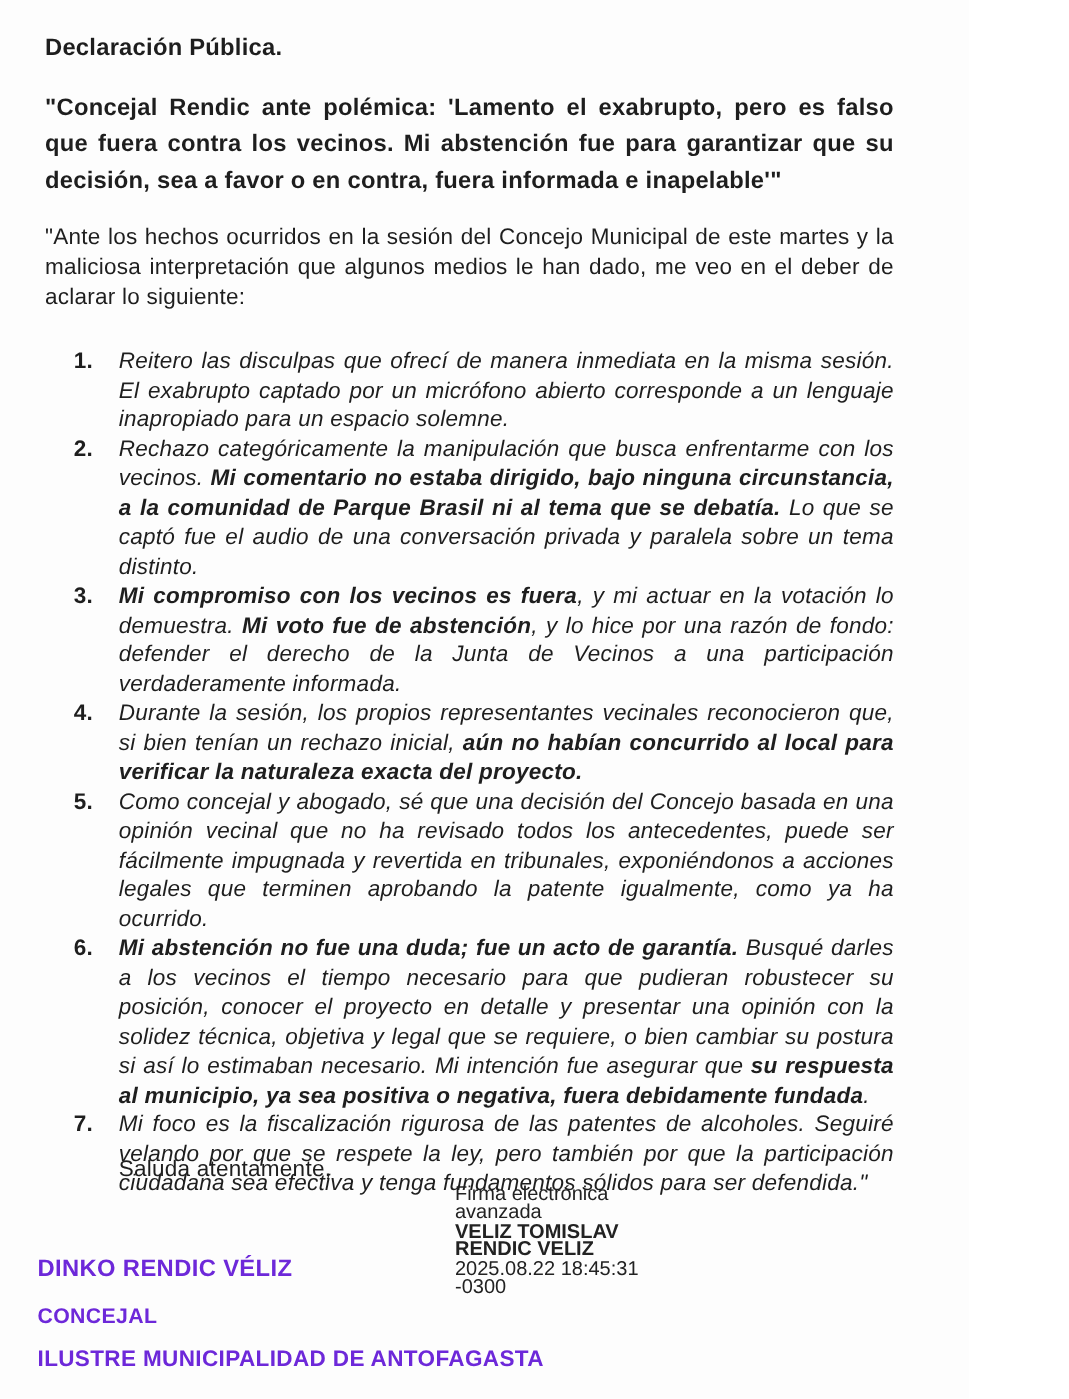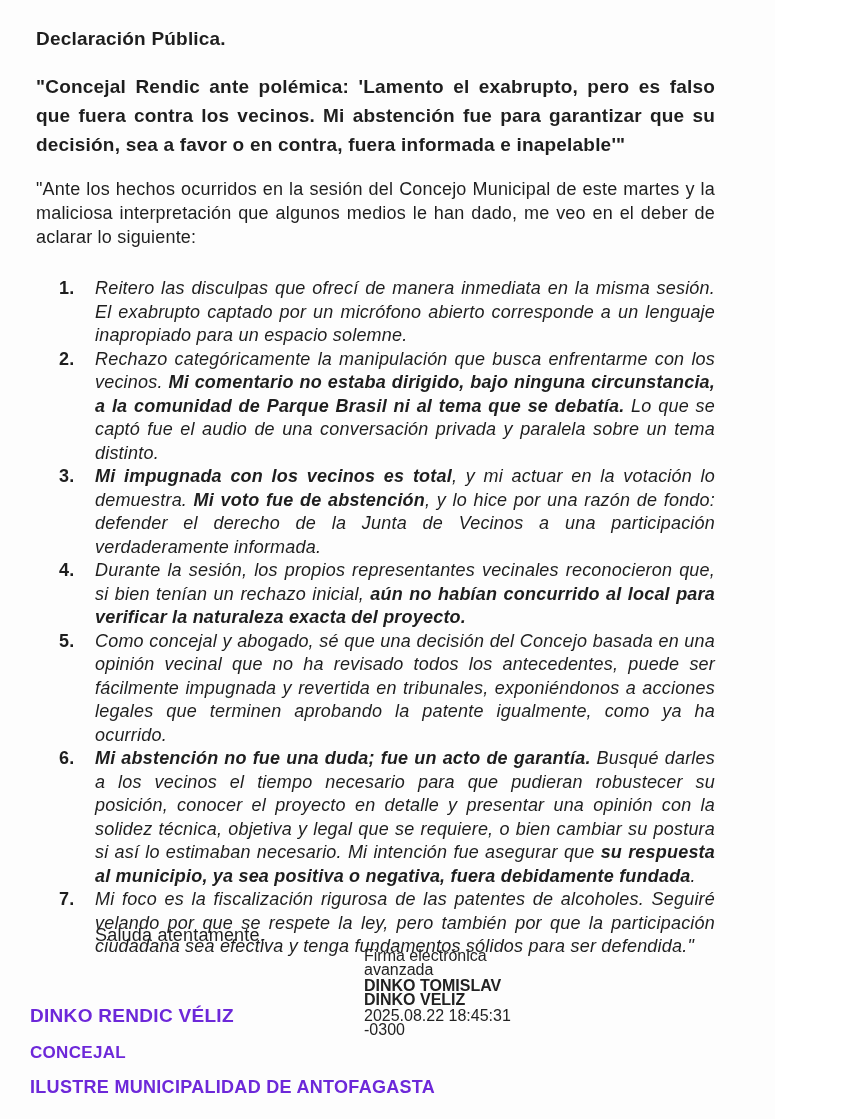--- a/index.html
+++ b/index.html
@@ -136,21 +136,21 @@
       <div class="li">
         <span class="num">1.</span>
         <div class="licontent"><span>Reitero las disculpas que ofrecí de manera inmediata en la misma sesión. El exabrupto captado por un micrófono abierto corresponde a un lenguaje inapropiado para un espacio solemne.</span></div>
       </div>
       <div class="li">
         <span class="num">2.</span>
         <div class="licontent"><span>Rechazo categóricamente la manipulación que busca enfrentarme con los vecinos. </span><span class="b">Mi comentario no estaba dirigido, bajo ninguna circunstancia, a la comunidad de Parque Brasil ni al tema que se debatía.</span><span> Lo que se captó fue el audio de una conversación privada y paralela sobre un tema distinto.</span></div>
       </div>
       <div class="li">
         <span class="num">3.</span>
-        <div class="licontent"><span class="b">Mi impugnada con los vecinos es total</span><span>, y mi actuar en la votación lo demuestra. </span><span class="b">Mi voto fue de abstención</span><span>, y lo hice por una razón de fondo: defender el derecho de la Junta de Vecinos a una participación verdaderamente informada.</span></div>
+        <div class="licontent"><span class="b">Mi compromiso con los vecinos es fuera</span><span>, y mi actuar en la votación lo demuestra. </span><span class="b">Mi voto fue de abstención</span><span>, y lo hice por una razón de fondo: defender el derecho de la Junta de Vecinos a una participación verdaderamente informada.</span></div>
       </div>
       <div class="li">
         <span class="num">4.</span>
         <div class="licontent"><span>Durante la sesión, los propios representantes vecinales reconocieron que, si bien tenían un rechazo inicial, </span><span class="b">aún no habían concurrido al local para verificar la naturaleza exacta del proyecto.</span></div>
       </div>
       <div class="li">
         <span class="num">5.</span>
         <div class="licontent"><span>Como concejal y abogado, sé que una decisión del Concejo basada en una opinión vecinal que no ha revisado todos los antecedentes, puede ser fácilmente impugnada y revertida en tribunales, exponiéndonos a acciones legales que terminen aprobando la patente igualmente, como ya ha ocurrido.</span></div>
       </div>
       <div class="li">
@@ -163,21 +163,21 @@
       </div>
     </div>
 
   <div class="bottom">
 
     <div class="closing">Saluda atentamente,</div>
 
     <div class="stamp">
       <div class="stamp-right">
         <div class="line1">Firma electrónica avanzada</div>
-        <div class="b">DINKO TOMISLAV DINKO VELIZ</div>
+        <div class="b">VELIZ TOMISLAV RENDIC VELIZ</div>
         <div class="ts">2025.08.22 18:45:31 -0300</div>
       </div>
     </div>
 
     <div class="sig-line sig-name">DINKO RENDIC VÉLIZ</div>
     <div class="sig-line sig-role">CONCEJAL</div>
     <div class="sig-line sig-org">ILUSTRE MUNICIPALIDAD DE ANTOFAGASTA</div>
 
   </div>
 </div>

